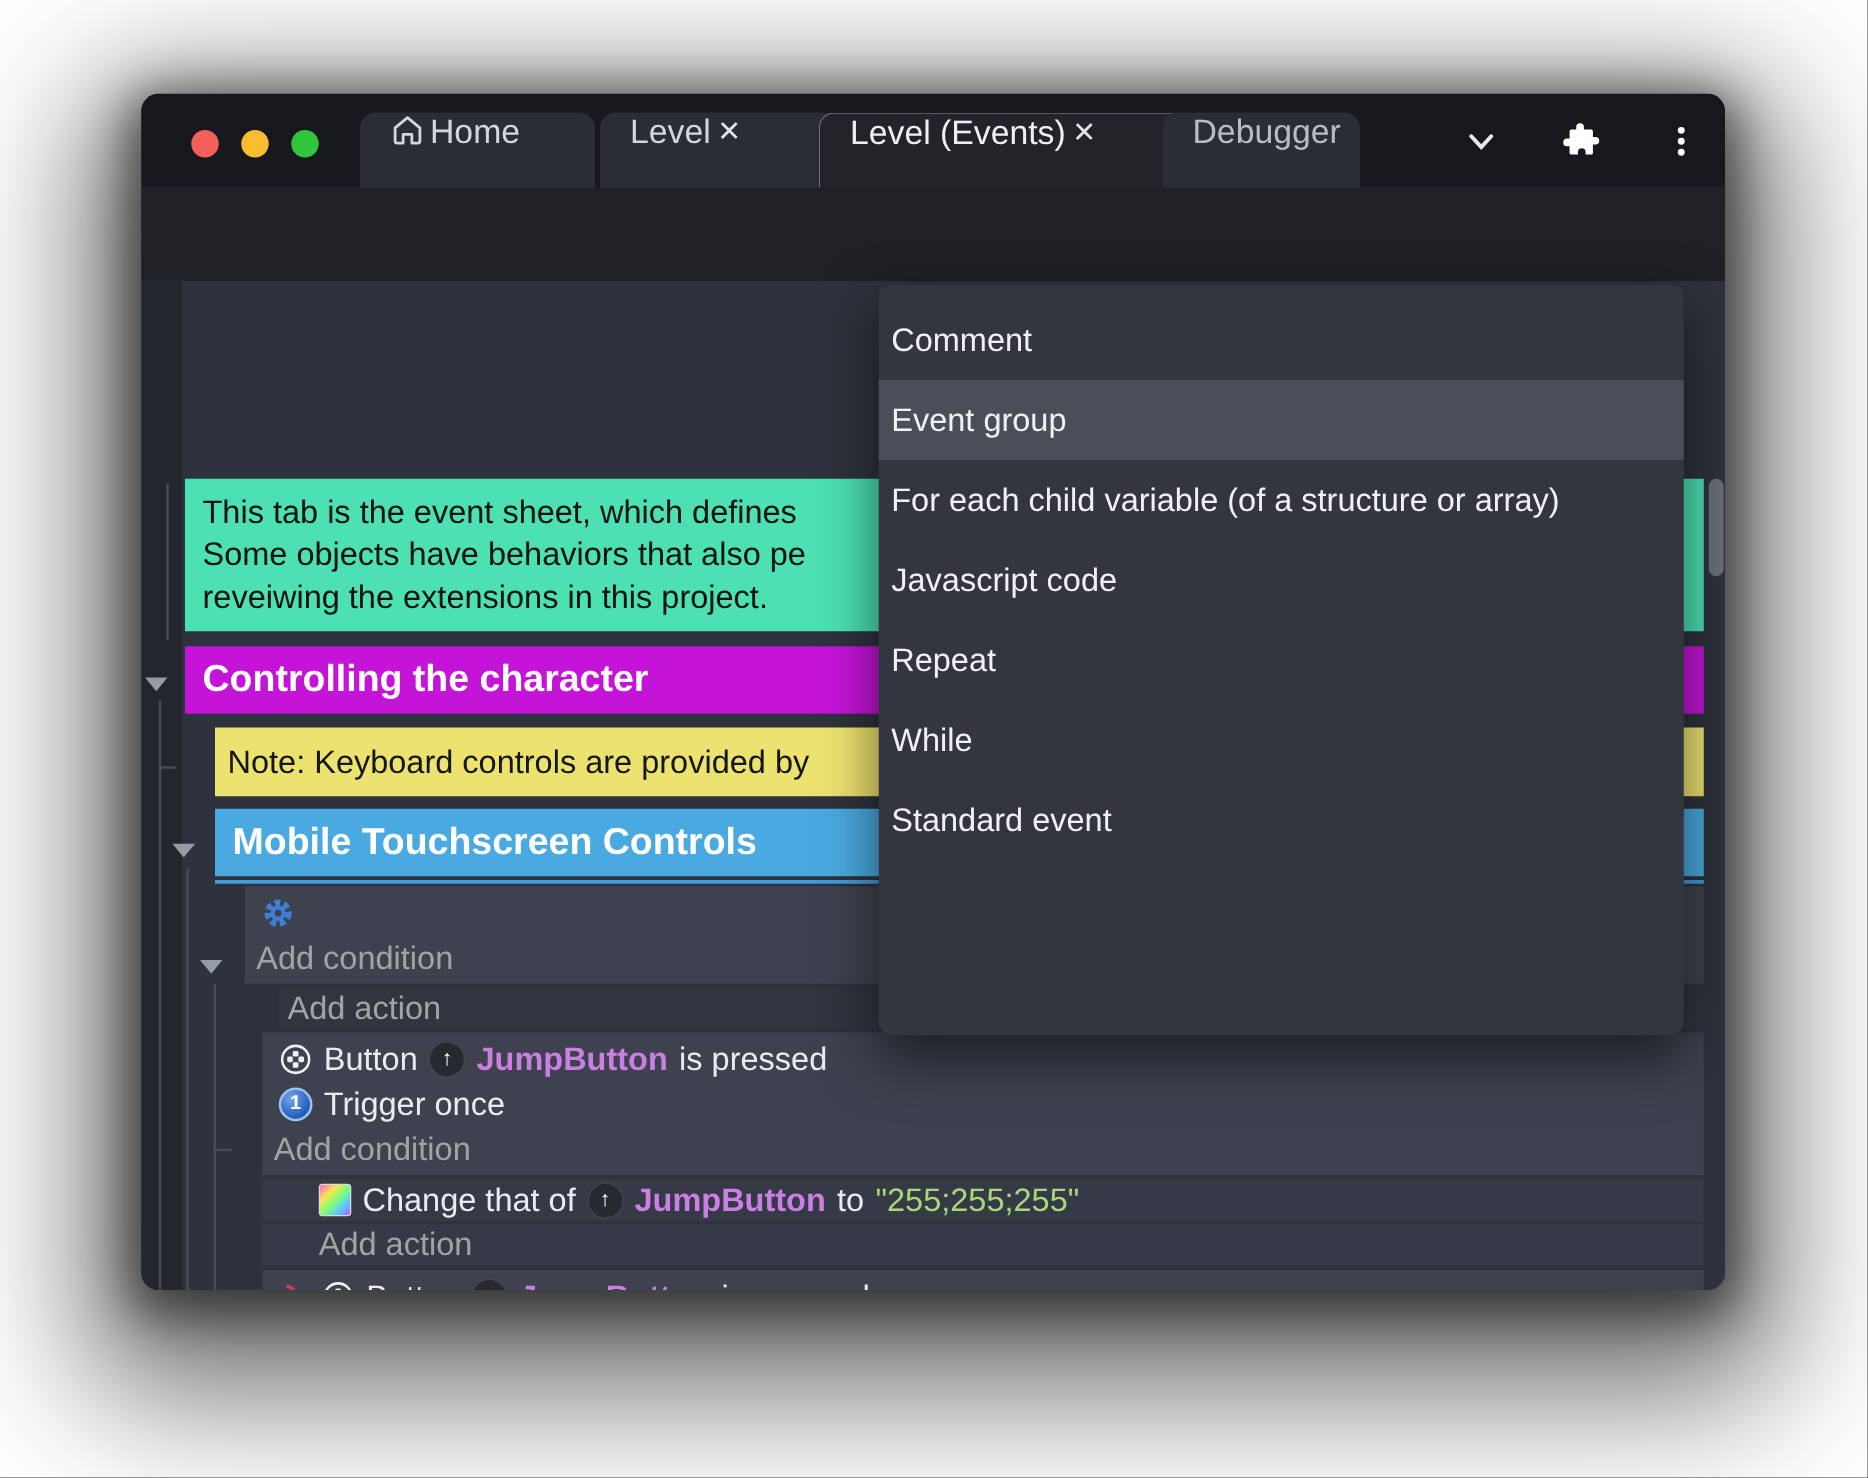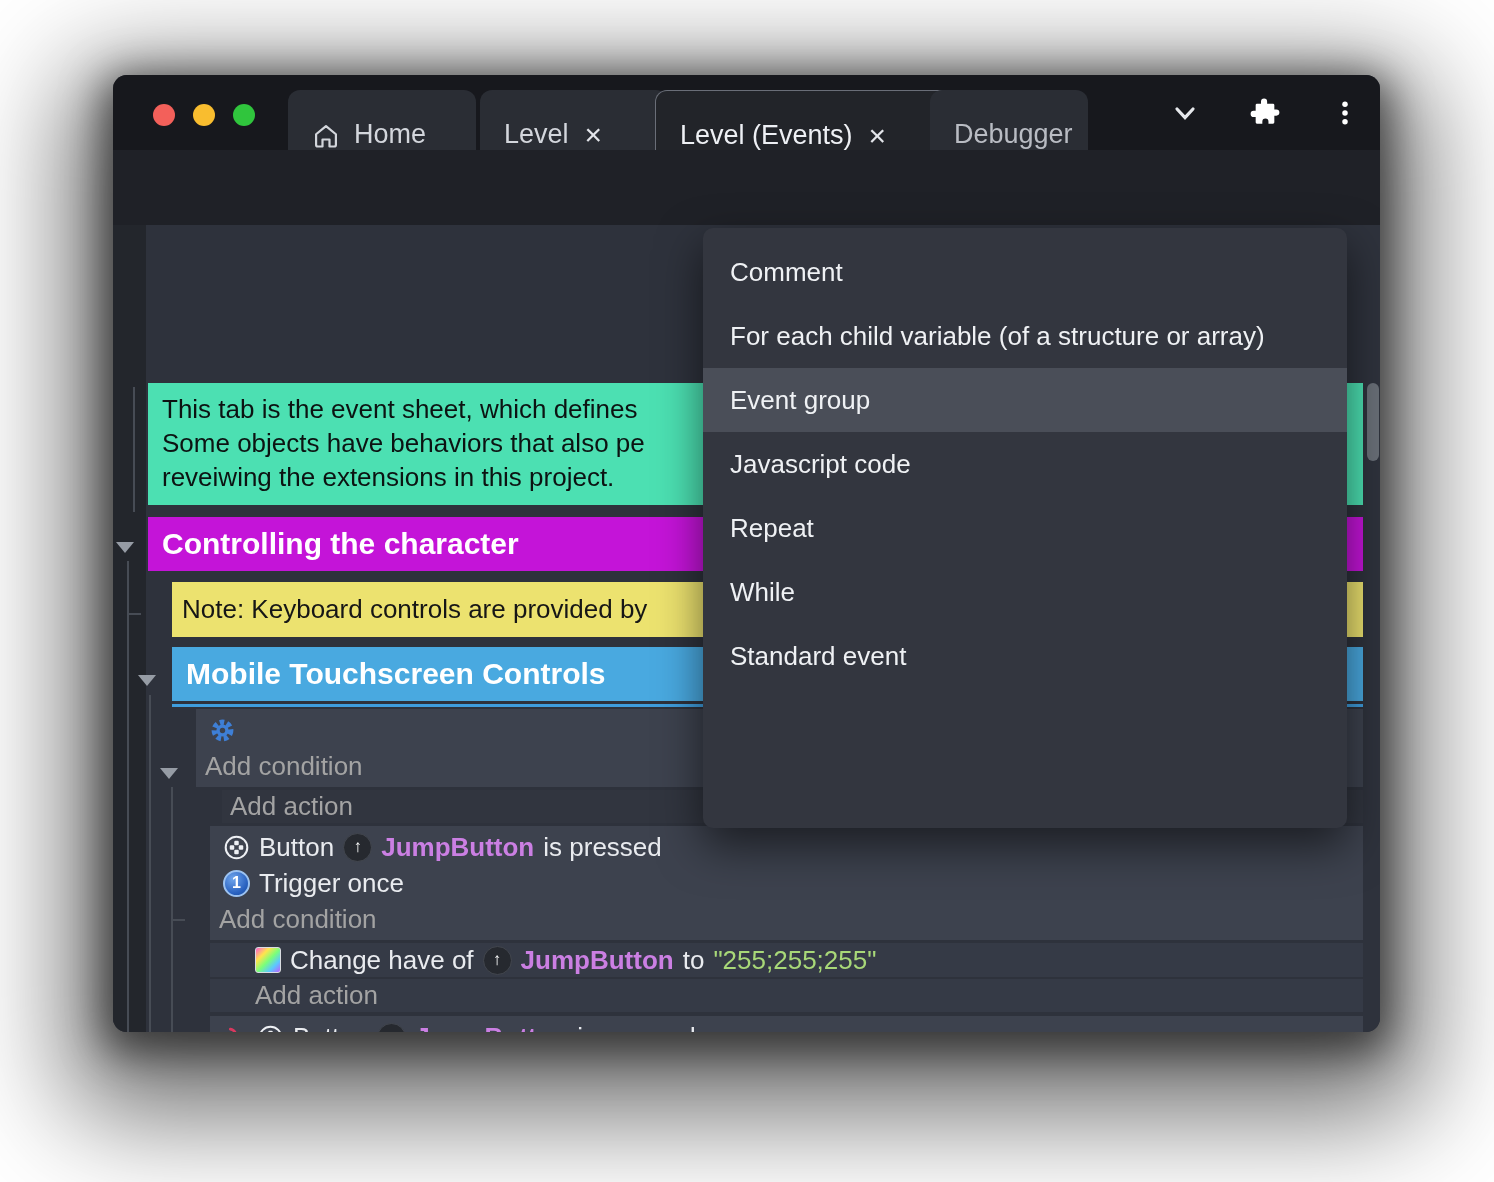--- a/index.html
+++ b/index.html
@@ -15,21 +15,21 @@
     box-shadow:0 10px 40px 10px rgba(0,0,0,.55), 0 40px 110px 45px rgba(0,0,0,.55);
   }
   
   .tabstrip{position:absolute;left:0;top:0;width:100%;height:75px;background:#17181d;}
   .traffic{position:absolute;left:40px;top:29px;display:flex;gap:18px;}
   .tl{width:22px;height:22px;border-radius:50%;display:inline-block;}
   .tl.red{background:#f3605a;} .tl.yellow{background:#f9bd2f;} .tl.green{background:#30c53d;}
   .tab{
     position:absolute;top:15px;height:60px;border-radius:12px 12px 0 0;
     background:#2a2d34;color:#d3d6dc;font-size:27px;
-    display:flex;align-items:flex-end;gap:14px;padding:0 24px;box-sizing:border-box;
+    display:flex;align-items:flex-start;gap:4px;padding:0 24px;box-sizing:border-box;
   }
   .tab .lbl{white-space:nowrap;}
   .tab-close{font-size:30px;color:#e3e5ea;line-height:1;padding:0 2px;}
   .tab.active{
     background:#222429;border:1px solid #6a6e78;border-bottom:none;color:#eef0f4;
     height:61px;
   }
   .tab .homeicon{display:inline-flex;}
   .strip-icon{position:absolute;top:0;height:75px;display:flex;align-items:center;justify-content:center;width:56px;}
   
@@ -85,21 +85,21 @@
     border:1px solid #d9dce1;box-sizing:border-box;
   }
   .scrollthumb{position:absolute;width:12px;border-radius:6px;background:#686e76;}
   
   .menu{
     position:absolute;left:590px;top:153px;width:644px;height:600px;border-radius:10px;
     background:#33363f;box-shadow:0 18px 45px rgba(0,0,0,.55);
     padding:12px 0;box-sizing:border-box;z-index:50;
   }
   .menu-item{
-    height:64px;display:flex;align-items:center;padding-left:27px;
+    height:64px;display:flex;align-items:center;padding-left:10px;
     color:#eff1f4;font-size:26px;white-space:nowrap;
   }
   .menu-item.hl{background:#4a4e58;}
   svg{display:block;}
 </style>
 </head>
 <body>
 
 <div class="window">
 
@@ -325,21 +325,21 @@
         <span>Trigger once</span>
       </div>
       <div class="srow" style="padding-left:9px;">
         <span class="dimtxt">Add condition</span>
       </div>
     </div>
 
     <div class="block actrow" style="left:97px;top:718px;width:1153px;height:34px;">
       <div class="srow" style="padding-left:45px;height:34px;">
         <span class="tintbox"></span>
-        <span>Change have of</span>
+        <span>Change that of</span>
         <span class="objbadge">↑</span>
         <span class="violet">JumpButton</span>
         <span>to</span>
         <span class="greenstr">"255;255;255"</span>
       </div>
     </div>
     <div class="block actrow" style="left:97px;top:754px;width:1153px;height:33px;">
       <div class="srow" style="padding-left:45px;height:33px;">
         <span class="dimtxt">Add action</span>
       </div>
@@ -366,21 +366,21 @@
         <span>is pressed</span>
       </div>
 
     </div>
 
     <div class="scrollthumb" style="left:1254px;top:158px;height:78px;"></div>
   </div>
 
   <div class="menu">
     <div class="menu-item">Comment</div>
+    <div class="menu-item hl">Event group</div>
     <div class="menu-item">For each child variable (of a structure or array)</div>
-    <div class="menu-item hl">Event group</div>
     <div class="menu-item">Javascript code</div>
     <div class="menu-item">Repeat</div>
     <div class="menu-item">While</div>
     <div class="menu-item">Standard event</div>
   </div>
 
 </div>
 
 </body></html>

